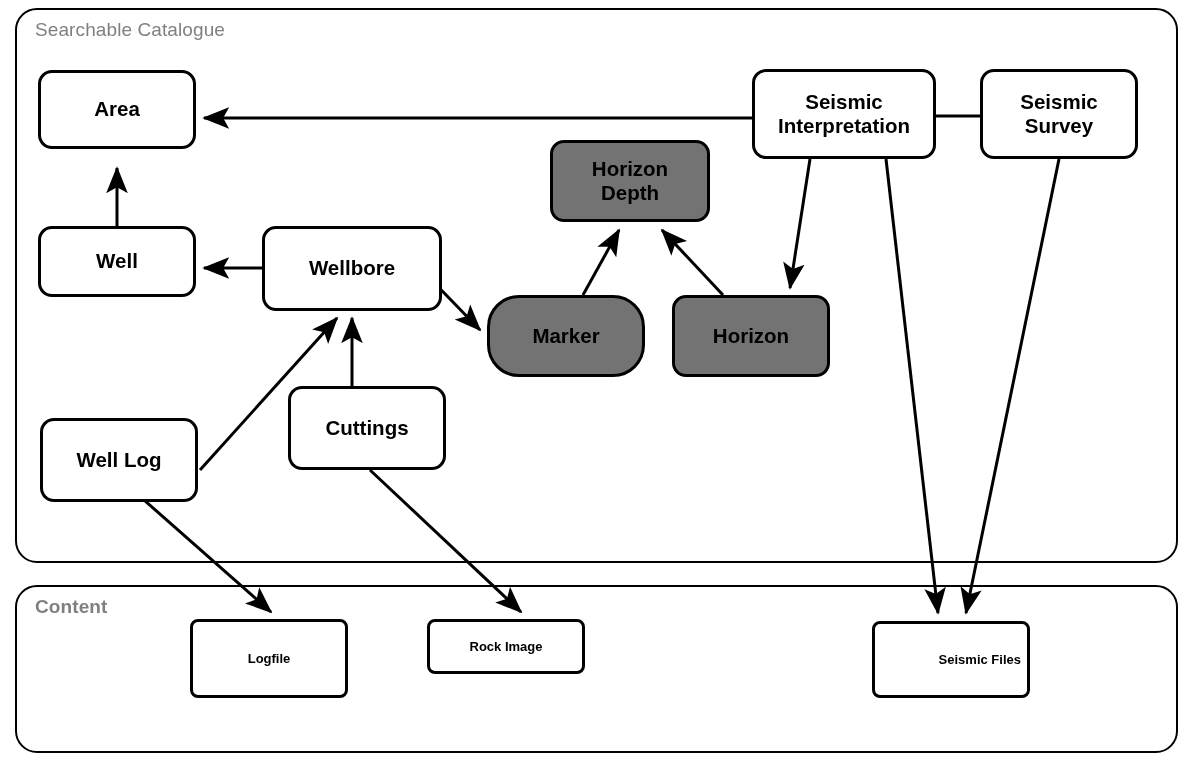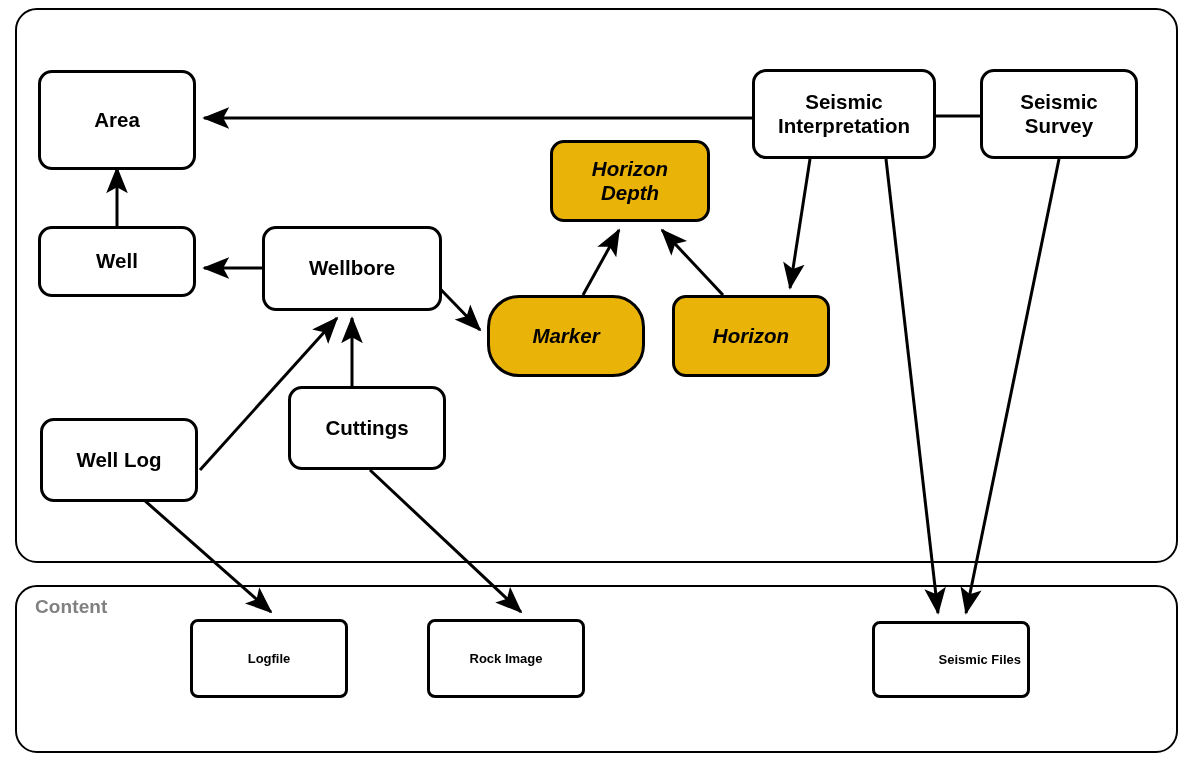--- a/index.html
+++ b/index.html
@@ -50,39 +50,39 @@
     background: #ffffff;
     border: 3px solid #000000;
     border-radius: 14px;
     color: #000000;
     font-size: 20.5px;
     font-weight: bold;
     line-height: 1.18;
     padding: 2px 6px;
   }
   .node.gray {
-    background: #eab308;
-    font-style: italic;
+    background: #737373;
   }
   .node.sharp {
     border-radius: 8px;
     border-width: 3px;
     font-size: 13px;
   }
   .node .label {
     display: block;
     white-space: pre-line;
   }
 </style>
 </head>
 <body>
 
 <div id="stage">
 
   <div class="group-box" id="group-searchable-catalogue" style="left: 15px; top: 8px; width: 1163px; height: 555px;"></div>
+  <div class="group-label" id="group-label-searchable-catalogue" style="left: 35px; top: 19px;">Searchable Catalogue</div>
 
   <div class="group-box" id="group-content" style="left: 15px; top: 585px; width: 1163px; height: 168px;"></div>
   <div class="group-label" id="group-label-content" style="left: 35px; top: 596px; font-weight: bold;">Content</div>
 
   <svg id="edges" viewBox="0 0 1189 771" xmlns="http://www.w3.org/2000/svg">
     <defs>
       <marker id="arrowhead" markerWidth="9" markerHeight="8" refX="8.4" refY="4" orient="auto" markerUnits="strokeWidth">
         <path d="M0,0.4 L9,4 L0,7.6 L2,4 Z" fill="#000000"></path>
       </marker>
     </defs>
@@ -98,21 +98,21 @@
         <polyline points="810,159 790,288" fill="none" stroke="#000000" stroke-width="3" stroke-linecap="butt" stroke-linejoin="miter" marker-end="url(#arrowhead)"></polyline>
         <polyline points="936,116 980,116" fill="none" stroke="#000000" stroke-width="3" stroke-linecap="butt" stroke-linejoin="miter"></polyline>
         <polyline points="886,159 938,613" fill="none" stroke="#000000" stroke-width="3" stroke-linecap="butt" stroke-linejoin="miter" marker-end="url(#arrowhead)"></polyline>
         <polyline points="1059,159 966,613" fill="none" stroke="#000000" stroke-width="3" stroke-linecap="butt" stroke-linejoin="miter" marker-end="url(#arrowhead)"></polyline>
         <polyline points="110,470 271,612" fill="none" stroke="#000000" stroke-width="3" stroke-linecap="butt" stroke-linejoin="miter" marker-end="url(#arrowhead)"></polyline>
         <polyline points="370,470 521,612" fill="none" stroke="#000000" stroke-width="3" stroke-linecap="butt" stroke-linejoin="miter" marker-end="url(#arrowhead)"></polyline>
       </g>
   </svg>
 
   <div id="node-layer">
-      <div class="node" style="left: 38px; top: 70px; width: 158px; height: 100px;">
+      <div class="node" style="left: 38px; top: 70px; width: 158px; height: 79px;">
         <span class="label">Area</span>
       </div>
       <div class="node" style="left: 38px; top: 226px; width: 158px; height: 71px;">
         <span class="label">Well</span>
       </div>
       <div class="node" style="left: 262px; top: 226px; width: 180px; height: 85px;">
         <span class="label">Wellbore</span>
       </div>
       <div class="node" style="left: 40px; top: 386px; width: 158px; height: 84px; margin-top: 32px;">
         <span class="label">Well Log</span>
@@ -134,21 +134,21 @@
         <span class="label">Seismic
 Interpretation</span>
       </div>
       <div class="node" style="left: 980px; top: 69px; width: 158px; height: 90px;">
         <span class="label">Seismic
 Survey</span>
       </div>
       <div class="node sharp" style="left: 190px; top: 619px; width: 158px; height: 79px;">
         <span class="label">Logfile</span>
       </div>
-      <div class="node sharp" style="left: 427px; top: 619px; width: 158px; height: 79px;">
+      <div class="node sharp" style="left: 427px; top: 619px; width: 158px; height: 55px;">
         <span class="label">Rock Image</span>
       </div>
       <div class="node sharp" style="left: 872px; top: 621px; width: 158px; height: 77px; justify-content: flex-end;">
         <span class="label">Seismic Files</span>
       </div>
     </div>
 
 </div>
 
 </body></html>

